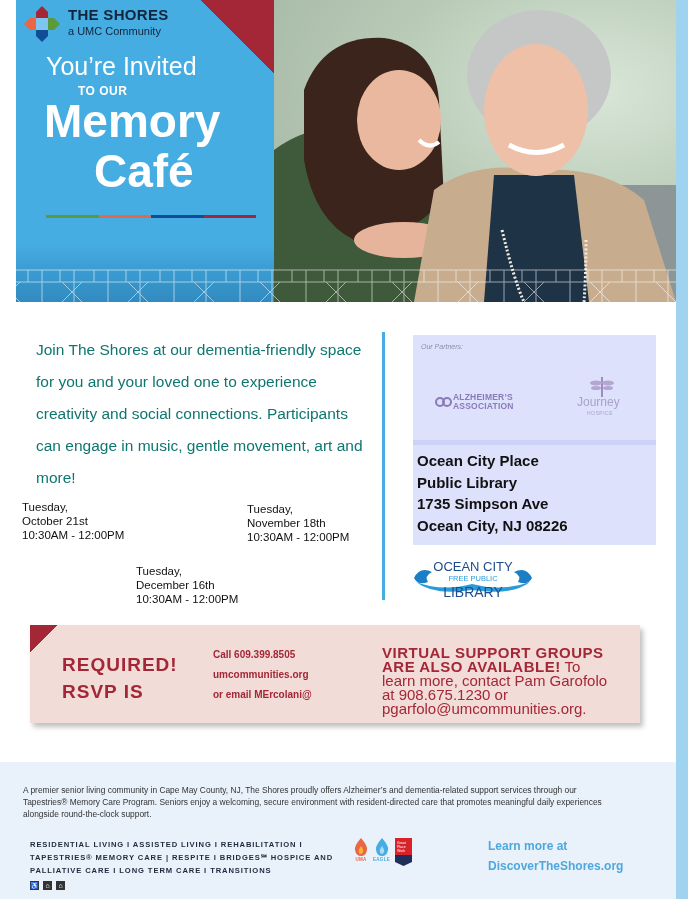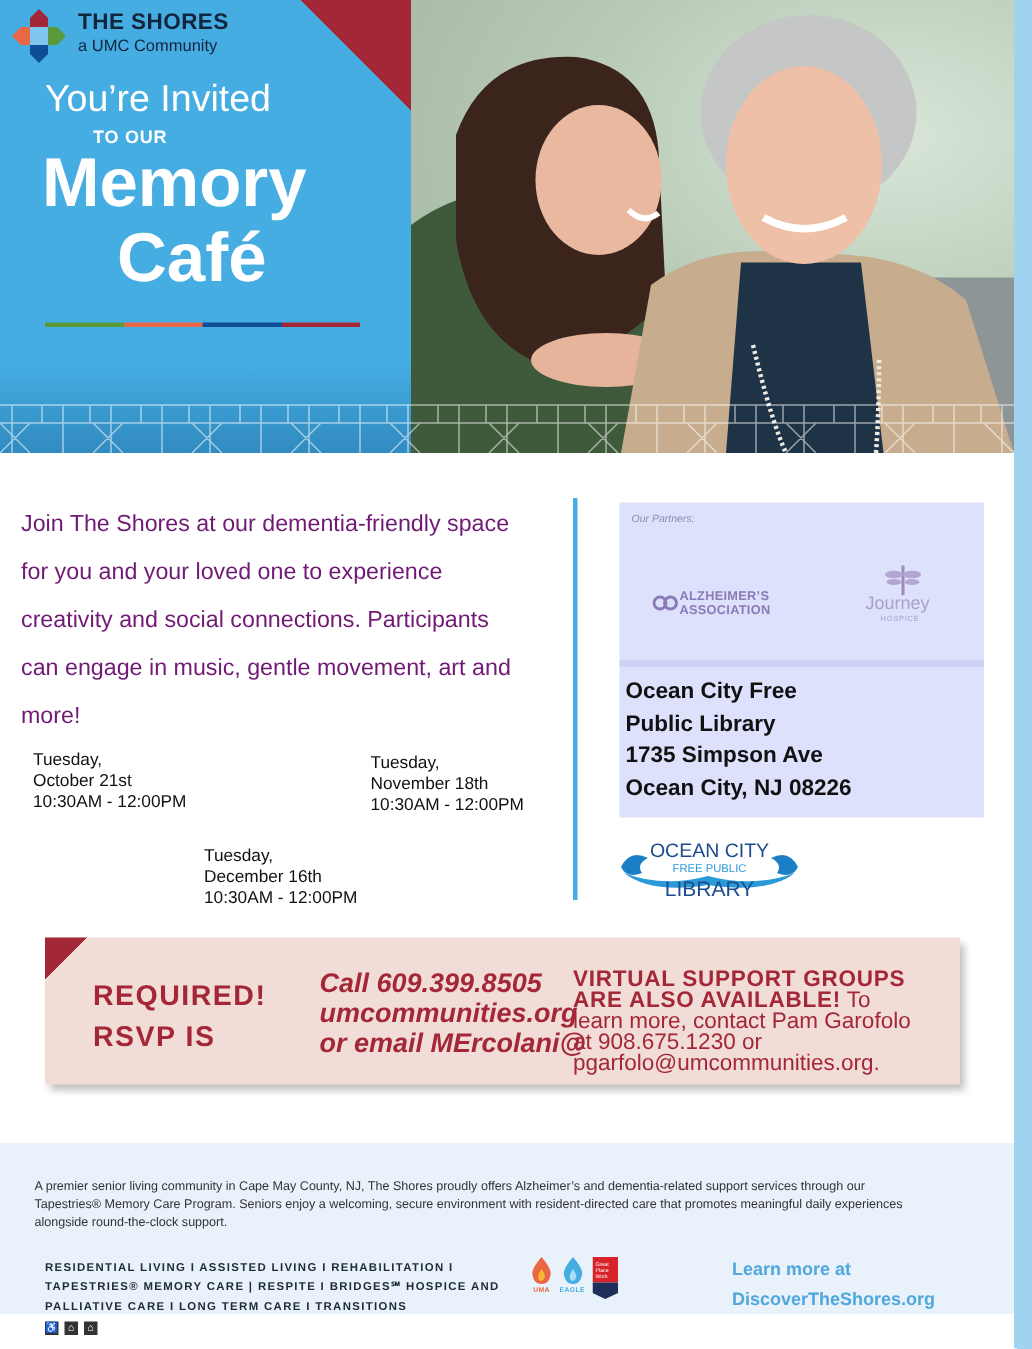--- a/index.html
+++ b/index.html
@@ -4,41 +4,41 @@
 <style>
   * { box-sizing: border-box; margin: 0; padding: 0; }
   html, body { width: 688px; height: 899px; overflow: hidden; background: #ffffff; }
   body { position: relative; font-family: "Liberation Sans", sans-serif; }
 
   
   .edge-strip { position: absolute; left: 676px; top: 0; width: 12px; height: 899px; background: #9fd3ef; }
 
   
   .hero { position: absolute; left: 0; top: 0; width: 676px; height: 302px; overflow: hidden; }
-  .hero-left { position: absolute; left: 0; top: 0; width: 274px; height: 312px;
+  .hero-left { position: absolute; left: 16px; top: 0; width: 274px; height: 312px;
     background: linear-gradient(180deg, #46ade3 0%, #46ade3 78%, #3592c7 92%, #2e86bd 100%); }
   .red-corner { position: absolute; left: 200px; top: 0; width: 74px; height: 74px;
     background: linear-gradient(225deg, #a42738 50%, transparent 50%); }
   .logo { position: absolute; left: 6px; top: 4px; width: 40px; height: 40px; }
   .brand-name { position: absolute; left: 52px; top: 6px; color: #13253d; font-weight: bold; font-size: 15px; letter-spacing: 0.3px; }
   .brand-sub { position: absolute; left: 52px; top: 25px; color: #13253d; font-size: 11px; }
   .invited { position: absolute; left: 30px; top: 52px; color: #ffffff; font-size: 25px; }
   .to-our { position: absolute; left: 62px; top: 84px; color: #ffffff; font-size: 12px; font-weight: bold; letter-spacing: 0.5px; text-align: right; }
   .title-memory { position: absolute; left: 28px; top: 94px; color: #ffffff; font-size: 46px; font-weight: bold; }
   .title-cafe { position: absolute; left: 78px; top: 144px; color: #ffffff; font-size: 46px; font-weight: bold; }
   .color-bar { position: absolute; left: 30px; top: 215px; width: 210px; height: 3px; display: flex; }
   .color-bar span { flex: 1; height: 3px; }
   .pattern { position: absolute; left: 0; top: 268px; width: 676px; height: 34px; opacity: 0.55; }
 
   .hero-photo { position: absolute; left: 274px; top: 0; width: 402px; height: 302px;
     background: radial-gradient(ellipse at 80% 30%, #d9e6d8 0%, #b9cbb7 45%, #9fb2a0 100%); overflow: hidden; }
   .photo-svg { position: absolute; left: 0; top: 0; }
 
   
-  .intro { position: absolute; left: 14px; top: 334px; width: 330px; color: #701a75; font-size: 15.5px; line-height: 32px; }
+  .intro { position: absolute; left: 36px; top: 334px; width: 330px; color: #0f766e; font-size: 15.5px; line-height: 32px; }
   .date { position: absolute; color: #111111; font-weight: normal; font-size: 11.5px; line-height: 14px; }
   .date1 { left: 22px; top: 500px; }
   .date2 { left: 247px; top: 502px; }
   .date3 { left: 136px; top: 564px; }
 
   .divider { position: absolute; left: 382px; top: 332px; width: 3px; height: 268px; background: #46ade3; }
 
   .partners-box { position: absolute; left: 413px; top: 335px; width: 243px; height: 110px; background: #dde1fb; }
   .partners-label { position: absolute; left: 8px; top: 8px; font-size: 7px; font-style: italic; color: #8a8fb0; }
   .alz-logo { position: absolute; left: 22px; top: 58px; width: 110px; height: 22px; }
@@ -53,26 +53,26 @@
   .address-box div { font-family: "Liberation Sans", sans-serif; font-weight: bold; font-size: 15px; line-height: 21.5px; color: #111111; }
 
   .library-logo { position: absolute; left: 412px; top: 558px; width: 122px; height: 42px; }
 
   
   .rsvp-box { position: absolute; left: 30px; top: 625px; width: 610px; height: 98px; background: #f2dcd7;
     box-shadow: 3px 4px 5px rgba(0,0,0,0.25); }
   .rsvp-corner { position: absolute; left: 0; top: 0; width: 28px; height: 28px;
     background: linear-gradient(135deg, #a42738 50%, transparent 50%); }
   .rsvp-title { position: absolute; left: 32px; top: 26px; color: #a42738; font-weight: bold; font-size: 19px; line-height: 27px; letter-spacing: 1px; }
-  .rsvp-contact { position: absolute; left: 183px; top: 20px; color: #a42738; font-weight: bold; font-size: 18px; line-height: 20px; font-style: italic; }
+  .rsvp-contact { position: absolute; left: 183px; top: 20px; color: #a42738; font-weight: bold; font-size: 10px; line-height: 20px; }
   .rsvp-virtual { position: absolute; left: 352px; top: 21px; color: #a42738; font-size: 15px; line-height: 14px; width: 230px; }
   .rsvp-virtual b { font-weight: bold; letter-spacing: 0.5px; }
 
   
-  .footer { position: absolute; left: 0; top: 762px; width: 676px; height: 114px; background: #e9f2fb; }
+  .footer { position: absolute; left: 0; top: 762px; width: 676px; height: 137px; background: #e9f2fb; }
   .footer-blurb { position: absolute; left: 23px; top: 22px; width: 590px; color: #333333; font-size: 8.4px; line-height: 12px; }
   .footer-services { position: absolute; left: 30px; top: 76px; width: 310px; color: #1e2a3a; font-weight: bold; font-size: 7.6px; line-height: 13px; letter-spacing: 0.9px; }
   .access-icons { position: absolute; left: 30px; top: 119px; display: flex; gap: 4px; }
   .access-icons span { display: inline-block; width: 9px; height: 9px; background: #333; font-size: 7px; color: #fff; text-align: center; line-height: 9px; }
   .award-logos { position: absolute; left: 354px; top: 76px; display: flex; gap: 5px; align-items: flex-start; }
   .award { display: flex; flex-direction: column; align-items: center; }
   .award-cap { font-size: 4.5px; font-weight: bold; letter-spacing: 0.3px; margin-top: 1px; }
   .learn-more { position: absolute; left: 488px; top: 74px; color: #4fa7dd; font-weight: bold; font-size: 12px; line-height: 20px; }
 </style>
 </head>
@@ -183,21 +183,21 @@
       <ellipse cx="9" cy="13" rx="5" ry="2" fill="#b3a6d1"></ellipse>
       <ellipse cx="21" cy="13" rx="5" ry="2" fill="#b3a6d1"></ellipse>
     </svg>
     <div class="journey-text">Journey</div>
     <div class="journey-sub">HOSPICE</div>
   </div>
 </div>
 <div class="partners-strip"></div>
 
 <div class="address-box">
-  <div>Ocean City Free</div>
+  <div>Ocean City Place</div>
   <div>Public Library</div>
   <div>1735 Simpson Ave</div>
   <div>Ocean City, NJ 08226</div>
 </div>
 
 <svg class="library-logo" viewBox="0 0 122 42">
   <path d="M2 20 Q8 8 20 14 Q12 18 16 24 Q6 28 2 20 Z" fill="#1a7fc4"></path>
   <path d="M120 20 Q114 8 102 14 Q110 18 106 24 Q116 28 120 20 Z" fill="#1a7fc4"></path>
   <path d="M4 24 Q30 34 60 26 Q90 34 118 24 Q100 38 60 32 Q22 38 4 24 Z" fill="#2a9bd8"></path>
   <text x="61" y="13" text-anchor="middle" font-family="Liberation Sans, sans-serif" font-size="13" fill="#1d4c8c">OCEAN CITY</text>

